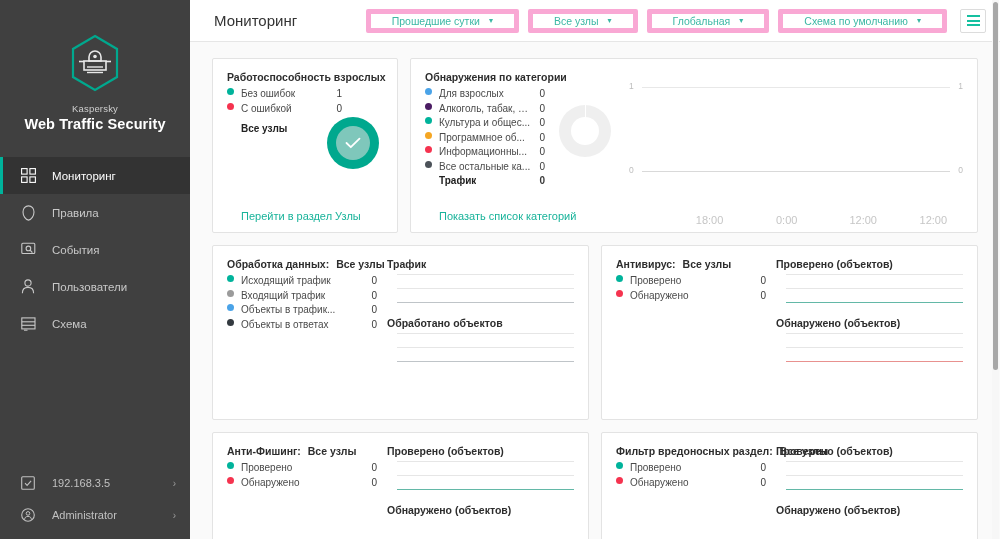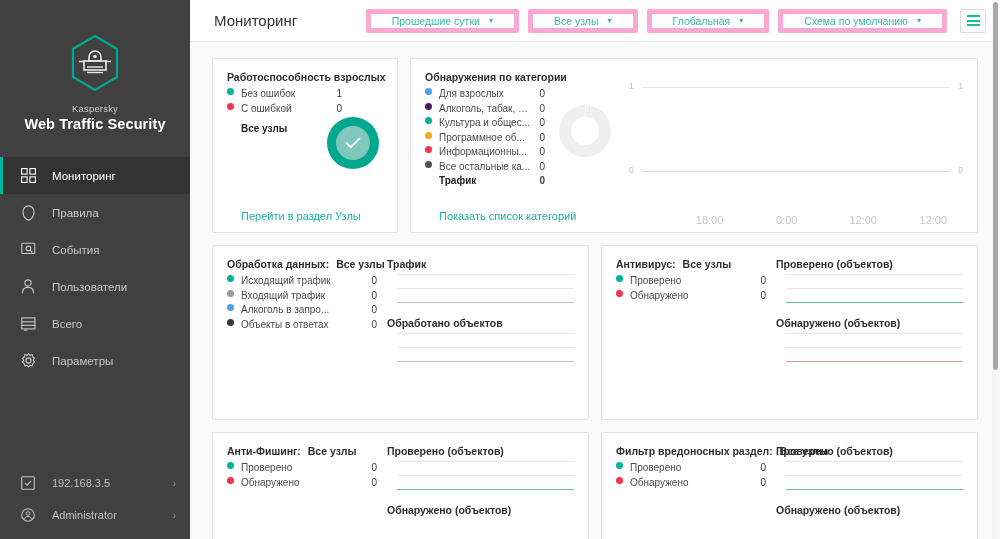--- a/index.html
+++ b/index.html
@@ -250,32 +250,23 @@
 
       <div class="nav-item">
         <span class="ico">
           <svg width="15" height="14" viewBox="0 0 15 14">
             <rect x="0.8" y="0.9" width="13.2" height="11" fill="none" stroke="#c8c8c8" stroke-width="1.1"></rect>
             <line x1="0.8" y1="4.8" x2="14" y2="4.8" stroke="#c8c8c8" stroke-width="1.1"></line>
             <line x1="0.8" y1="8.3" x2="14" y2="8.3" stroke="#c8c8c8" stroke-width="1.1"></line>
             <line x1="3" y1="13.2" x2="6.5" y2="13.2" stroke="#c8c8c8" stroke-width="1"></line>
           </svg>
         </span>
-        <span>Всего</span>
-      </div>
-
-      <div class="nav-item">
-        <span class="ico">
-          <svg width="15" height="15" viewBox="0 0 15 15">
-            <circle cx="7.5" cy="7.5" r="2.6" fill="none" stroke="#c8c8c8" stroke-width="1.1"></circle>
-            <path d="M7.5 0.6 l1.5 1.7 2.2 -0.6 0.6 2.2 1.7 1.5 -1.2 1.9 1.2 1.9 -1.7 1.5 -0.6 2.2 -2.2 -0.6 -1.5 1.7 -1.5 -1.7 -2.2 0.6 -0.6 -2.2 -1.7 -1.5 1.2 -1.9 -1.2 -1.9 1.7 -1.5 0.6 -2.2 2.2 0.6 z" fill="none" stroke="#c8c8c8" stroke-width="1.1"></path>
-          </svg>
-        </span>
-        <span>Параметры</span>
-      </div>
+        <span>Схема</span>
+      </div>
+
     </nav>
 
     <div class="nav-spacer"></div>
 
     <div class="bottom-item">
       <span class="ico">
         <svg width="14" height="14" viewBox="0 0 14 14">
           <rect x="0.7" y="0.7" width="12.6" height="12.6" rx="1" fill="none" stroke="#c0c0c0" stroke-width="1.1"></rect>
           <path d="M4 7.2 l2.1 2.2 4 -4.6" fill="none" stroke="#c0c0c0" stroke-width="1.1"></path>
         </svg>
@@ -440,21 +431,21 @@
                 <span class="lbl">Исходящий трафик</span>
                 <span class="val">0</span>
               </li>
               <li>
                 <span class="dot" style="background:#9b9b9b"></span>
                 <span class="lbl">Входящий трафик</span>
                 <span class="val">0</span>
               </li>
               <li>
                 <span class="dot" style="background:#4aa3e8"></span>
-                <span class="lbl">Алкоголь в запро...</span>
+                <span class="lbl">Объекты в трафик...</span>
                 <span class="val">0</span>
               </li>
               <li>
                 <span class="dot" style="background:#333a40"></span>
                 <span class="lbl">Объекты в ответах</span>
                 <span class="val">0</span>
               </li>
             </ul>
           </div>
           <div class="stat-right">

